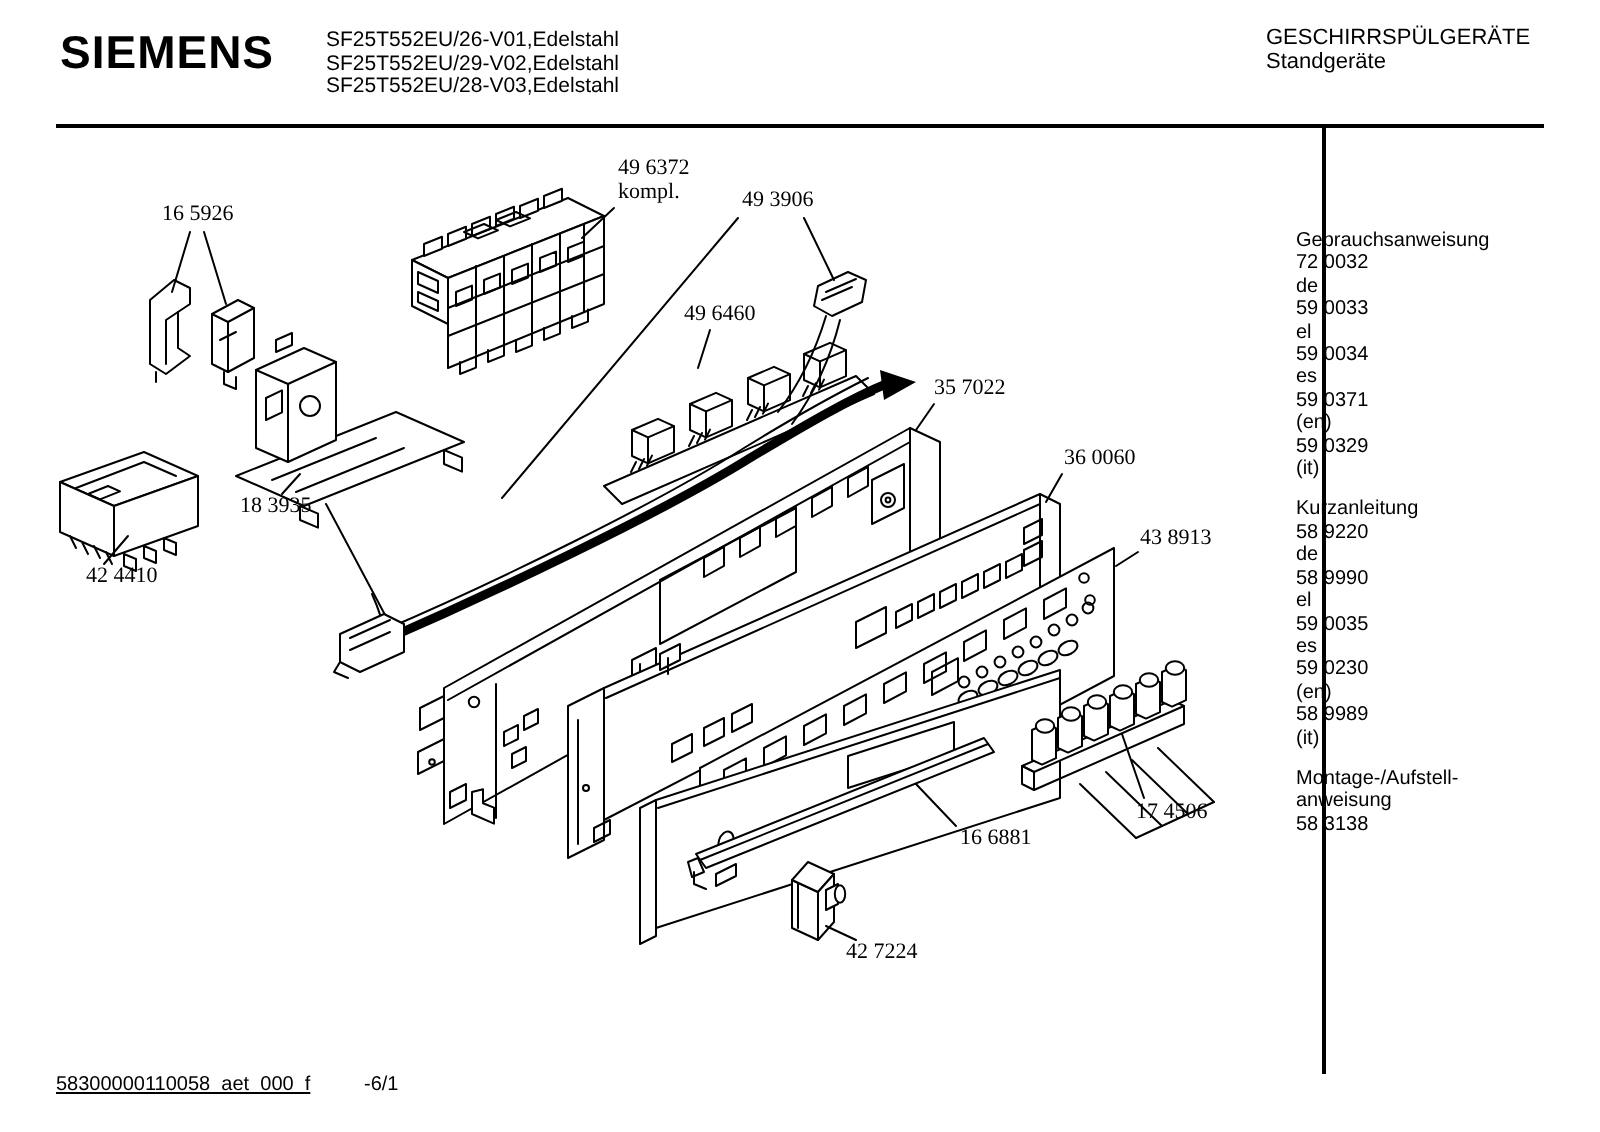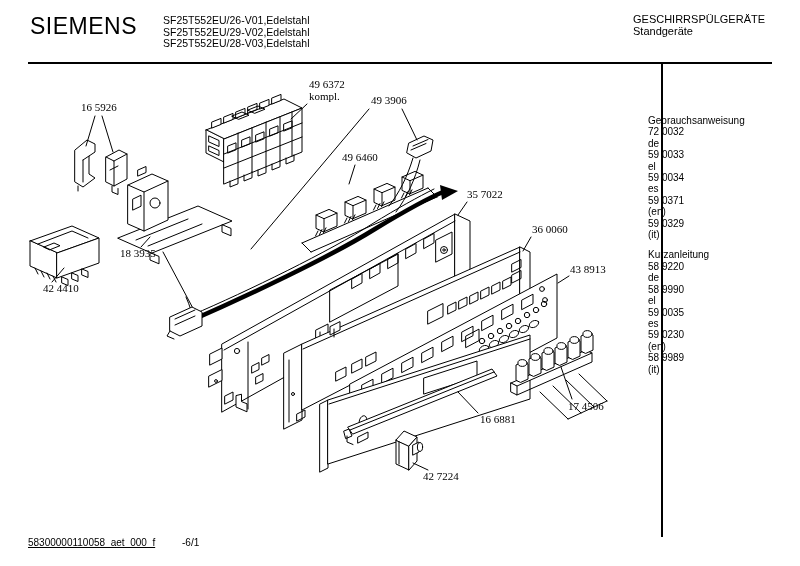--- a/index.html
+++ b/index.html
@@ -1,20 +1,20 @@
 <!DOCTYPE html>
 <html><head>
 <meta charset="utf-8">
 <style>
   html,body{margin:0;padding:0;background:#fff;}
   body{width:800px;height:566px;position:relative;overflow:hidden;
        font-family:"Liberation Sans",sans-serif;color:#000;}
   .rule-h{position:absolute;left:28px;top:62px;width:744px;height:2px;background:#000;}
   .rule-v{position:absolute;left:661px;top:62px;width:2px;height:475px;background:#000;}
-  .brand{position:absolute;left:30px;top:13px;font-size:23px;font-weight:normal;
+  .brand{position:absolute;left:30px;top:13px;font-size:23px;font-weight:bold;
          letter-spacing:.5px;white-space:nowrap;}
   .models{position:absolute;left:163px;top:15px;font-size:10.5px;line-height:11.6px;white-space:nowrap;}
   .prodblock{position:absolute;left:633px;top:14px;font-size:11px;line-height:11.8px;white-space:nowrap;}
   .docs{position:absolute;left:648px;top:79px;width:130px;font-size:10px;line-height:11.4px;margin-top:36px;}
   .doc-section{margin-bottom:9px;}
   .plabel{position:absolute;font-size:11px;line-height:11.5px;white-space:nowrap;font-family:Liberation Serif, serif;}
   .footer{position:absolute;top:537px;left:28px;font-size:10px;white-space:nowrap;text-decoration:underline;}
   .sheet{position:absolute;top:537px;left:182px;font-size:10px;white-space:nowrap;}
   svg{position:absolute;left:0;top:0;}
   svg *{vector-effect:non-scaling-stroke;}
@@ -57,20 +57,25 @@
     <div class="doc-line">58 9220</div>
     <div class="doc-line">de</div>
     <div class="doc-line">58 9990</div>
     <div class="doc-line">el</div>
     <div class="doc-line">59 0035</div>
     <div class="doc-line">es</div>
     <div class="doc-line">59 0230</div>
     <div class="doc-line">(en)</div>
     <div class="doc-line">58 9989</div>
     <div class="doc-line">(it)</div>
+  </div>
+  <div class="doc-section">
+    <div>Montage-/Aufstell-</div>
+    <div>anweisung</div>
+    <div class="doc-line">58 3138</div>
   </div>
 </div>
 
 <svg width="800" height="566" viewBox="0 0 800 566" stroke="#000" stroke-width="1" fill="none" stroke-linejoin="round" stroke-linecap="round">
 
   <g>
     <path fill="#fff" d="M222,344 L455,214 L455,282 L222,412 Z"></path>
     <path fill="#fff" d="M455,214 L470,221 L470,289 L455,282 Z"></path>
     <path d="M224,350 L455,221"></path>
     <path d="M248,342 L248,409"></path>

